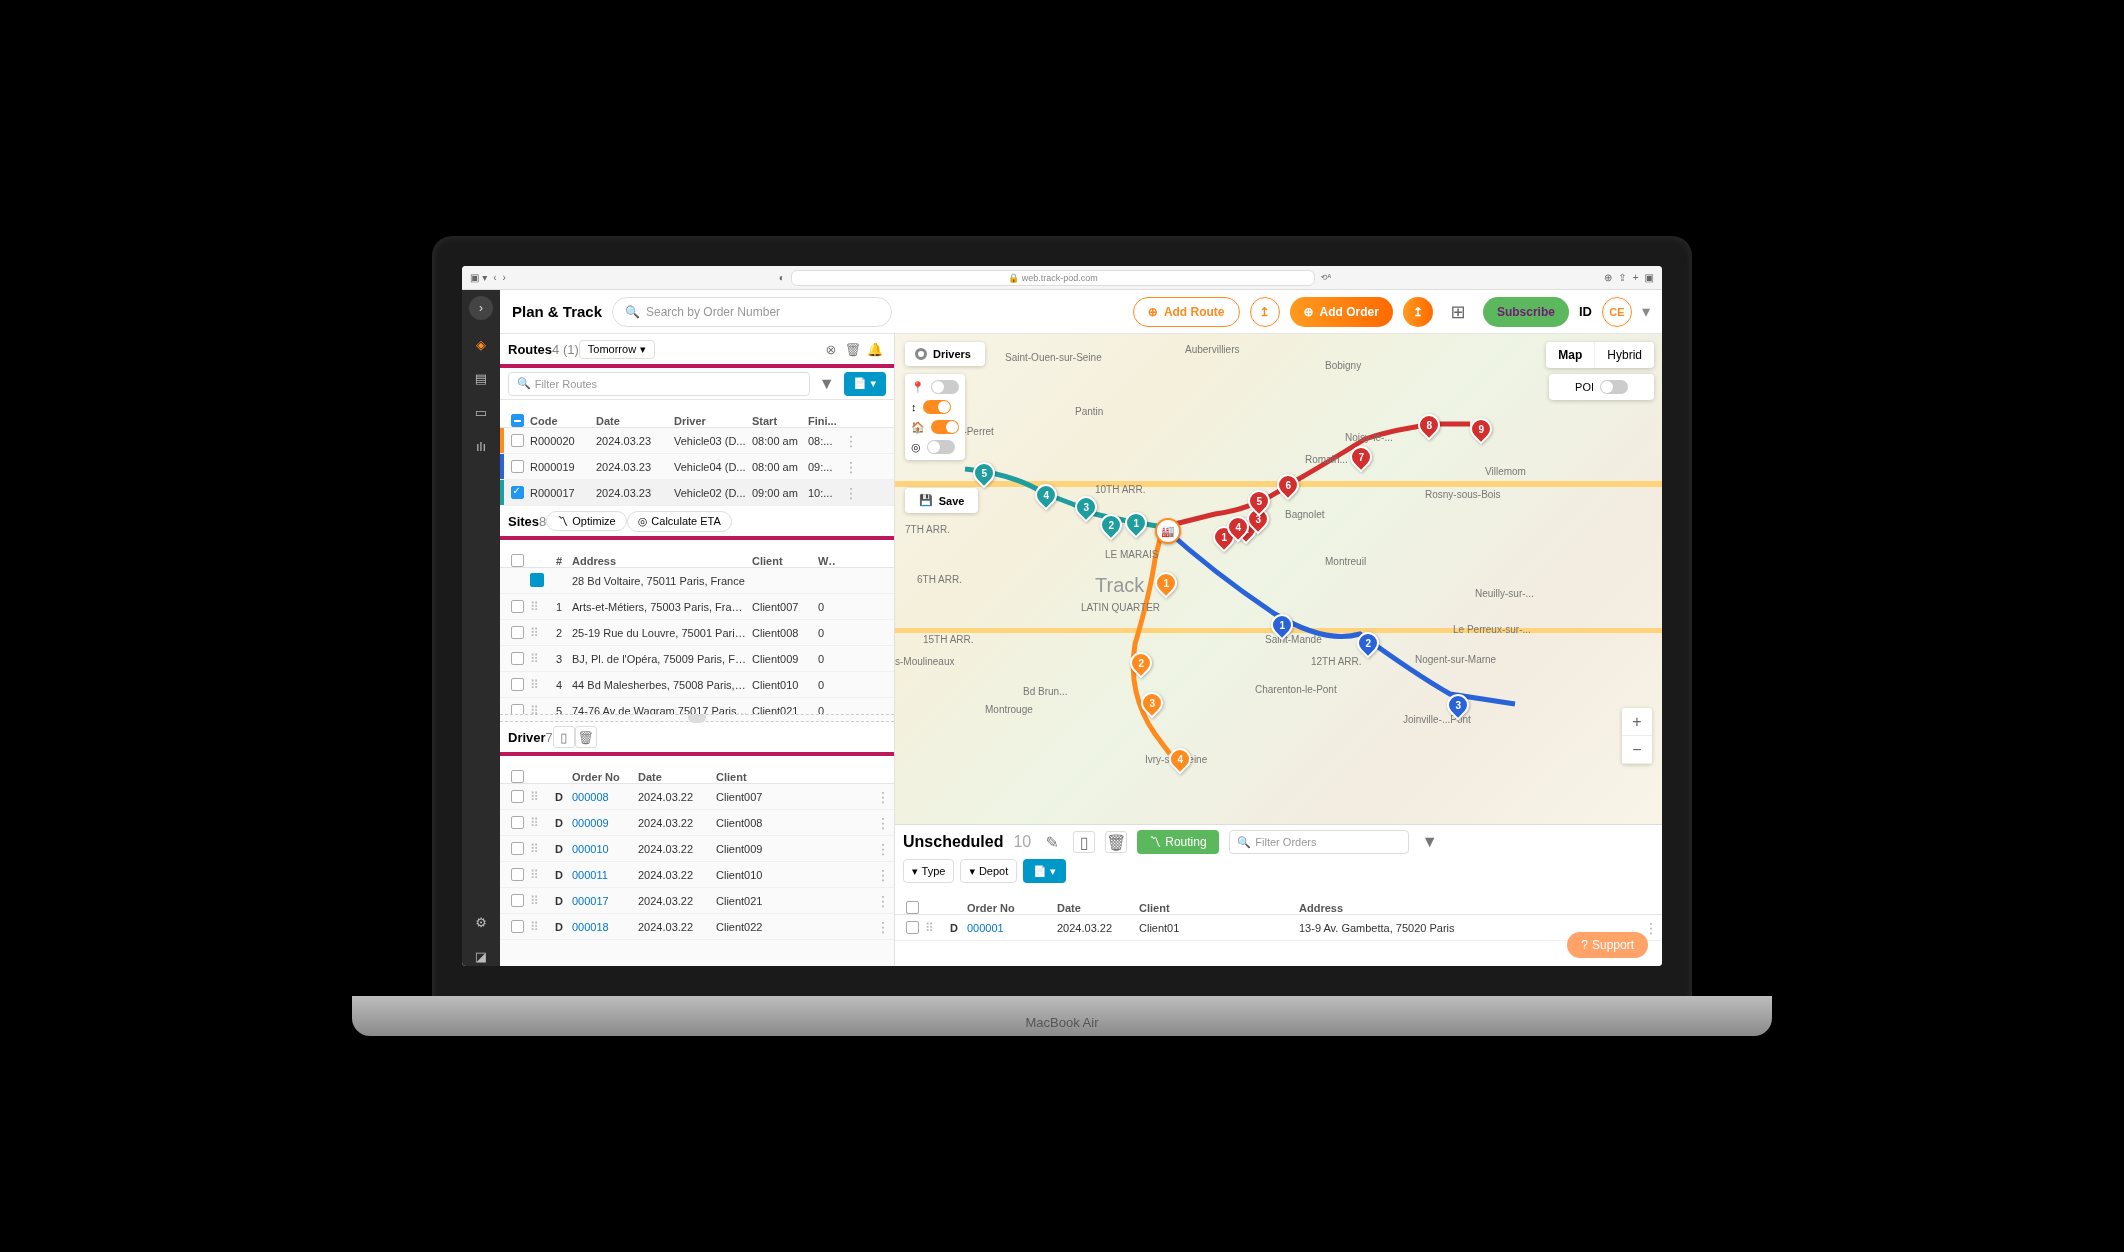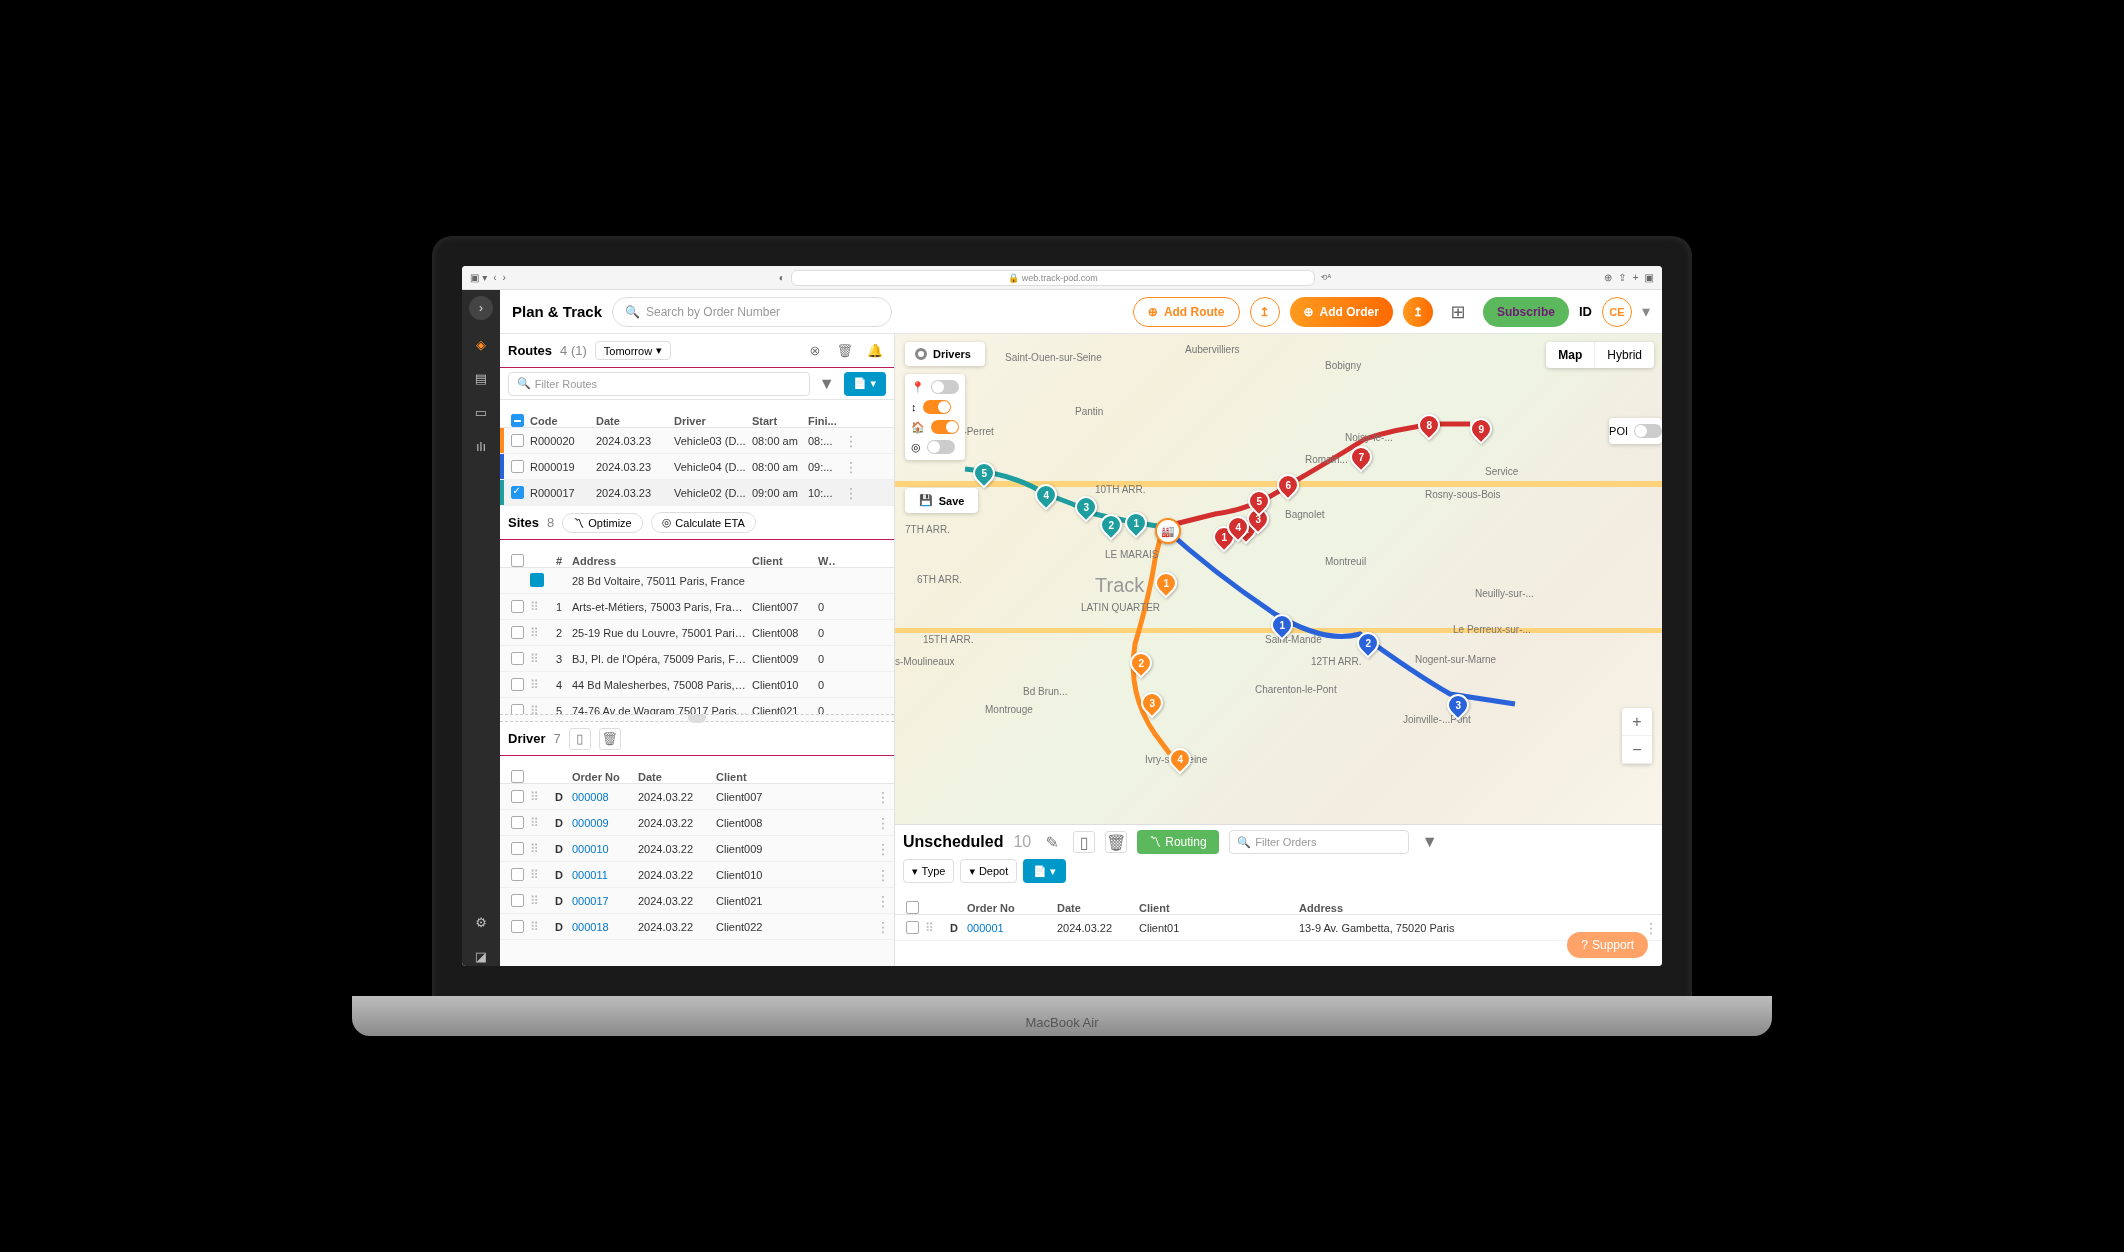--- a/index.html
+++ b/index.html
@@ -36,21 +36,21 @@
 .btn.green { background: #5cb85c; color: #701a75; }
 .btn.icon-square { width: 30px; padding: 0; justify-content: center; border-radius: 50%; border: 1.5px solid #ff8b1f; color: #ff8b1f; }
 .header .spacer { flex: 1; }
 .square { width: 30px; height: 30px; display:flex; align-items:center; justify-content:center; color:#666; font-size:18px; }
 .avatar { width:30px; height:30px; border-radius:50%; border:1px solid #ff8b1f; display:flex; align-items:center; justify-content:center; font-size:11px; color:#ff8b1f; font-weight:600; }
 
 .body { flex:1; display:flex; overflow:hidden; }
 
 
 .left { width: 395px; border-right: 1px solid #e0e0e0; display:flex; flex-direction:column; overflow:hidden; background:#fafafa; }
-.section-head { height: 34px; display:flex; align-items:center; padding: 0 8px; gap: 8px; border-bottom:1px solid #be185d; background:#fff; font-size:13px; }
+.section-head { height: 34px; display:flex; align-items:center; padding: 0 8px; gap: 0; border-bottom:4px solid #be185d; background:#fff; font-size:13px; }
 .section-head .label { font-weight:700; }
 .section-head .count { color:#888; }
 .dropdown { border:1px solid #ddd; border-radius:4px; padding:2px 8px; font-size:11px; display:flex; align-items:center; gap:4px; }
 .icon-btn { width:22px; height:22px; display:flex; align-items:center; justify-content:center; color:#777; cursor:pointer; border-radius:3px; }
 .filter-row { height:32px; display:flex; align-items:center; padding:0 8px; gap:6px; border-bottom:1px solid #e5e5e5; background:#fff; }
 .filter-input { flex:1; height:24px; border:1px solid #ddd; border-radius:4px; padding:0 8px; font-size:11px; color:#999; display:flex; align-items:center; gap:4px; }
 .export-btn { height:24px; background:#0097c9; color:#fff; border-radius:4px; padding:0 10px; font-size:11px; display:flex; align-items:center; gap:4px; }
 
 .table-head { height:28px; display:flex; align-items:flex-end; font-size:11px; color:#555; font-weight:700; background:#fff; border-bottom:1px solid #e5e5e5; padding: 0 6px; }
 .table-head > div, .table-row > div { padding: 0 2px; overflow:hidden; white-space:nowrap; text-overflow:ellipsis; }
@@ -95,21 +95,21 @@
 .tgl-row { display:flex; align-items:center; gap:6px; }
 .switch { width:28px; height:14px; border-radius:8px; background:#ccc; position:relative; }
 .switch::after { content:""; width:12px; height:12px; border-radius:50%; background:#fff; position:absolute; top:1px; left:1px; }
 .switch.on { background:#ff8b1f; }
 .switch.on::after { left:15px; }
 .save-btn { top:154px; left:10px; padding:6px 14px; display:flex; align-items:center; gap:6px; }
 
 .map-type { top:8px; right:8px; display:flex; }
 .map-type div { padding:6px 12px; font-size:12px; }
 .map-type div:first-child { font-weight:600; border-right:1px solid #eee; }
-.poi-ctrl { top:40px; right:0; padding:6px 0; display:flex; align-items:center; gap:6px;margin-top:44px; }
+.poi-ctrl { top:40px; right:8px; padding:6px 26px; display:flex; align-items:center; gap:6px; }
 .zoom { position:absolute; right:10px; bottom:60px; width:30px; background:#fff; border-radius:3px; box-shadow:0 1px 4px rgba(0,0,0,.2); }
 .zoom div { height:28px; display:flex; align-items:center; justify-content:center; font-size:16px; color:#666; border-bottom:1px solid #eee; }
 
 .tooltip { position:absolute; background:#fff; border-radius:4px; box-shadow:0 2px 8px rgba(0,0,0,.25); padding:8px 10px; font-size:10px; width:220px; }
 .tooltip .addr { font-weight:700; font-size:11px; }
 .tooltip .client { color:#888; margin:2px 0 4px; }
 .tooltip .meta { display:flex; gap:8px; color:#666; }
 .tooltip .meta b { color:#000; }
 
 
@@ -465,21 +465,21 @@
               <div class="place-label" style="top:72px;left:180px">Pantin</div>
               <div class="place-label" style="top:26px;left:430px">Bobigny</div>
               <div class="place-label" style="top:98px;left:450px">Noisy-le-...</div>
               <div class="place-label" style="top:120px;left:410px">Romain...</div>
               <div class="place-label" style="top:155px;left:530px">Rosny-sous-Bois</div>
               <div class="place-label" style="top:175px;left:390px">Bagnolet</div>
               <div class="place-label" style="top:222px;left:430px">Montreuil</div>
               <div class="place-label" style="top:254px;left:580px">Neuilly-sur-...</div>
               <div class="place-label" style="top:320px;left:520px">Nogent-sur-Marne</div>
               <div class="place-label" style="top:290px;left:558px">Le Perreux-sur-...</div>
-              <div class="place-label" style="top:132px;left:590px">Service</div>
+              <div class="place-label" style="top:132px;left:590px">Villemom</div>
               <div class="place-label" style="top:380px;left:508px">Joinville-...Pont</div>
               <div class="place-label" style="top:300px;left:370px">Saint-Mandé</div>
               <div class="place-label" style="top:350px;left:360px">Charenton-le-Pont</div>
               <div class="place-label" style="top:420px;left:250px">Ivry-sur-Seine</div>
               <div class="place-label" style="top:370px;left:90px">Montrouge</div>
               <div class="place-label" style="top:322px;left:0px">s-Moulineaux</div>
               <div class="place-label" style="top:92px;left:60px">...-Perret</div>
               <div class="place-label" style="top:352px;left:128px">Bd Brun...</div>
 
               <div class="pin teal" style="top:178px;left:230px">

